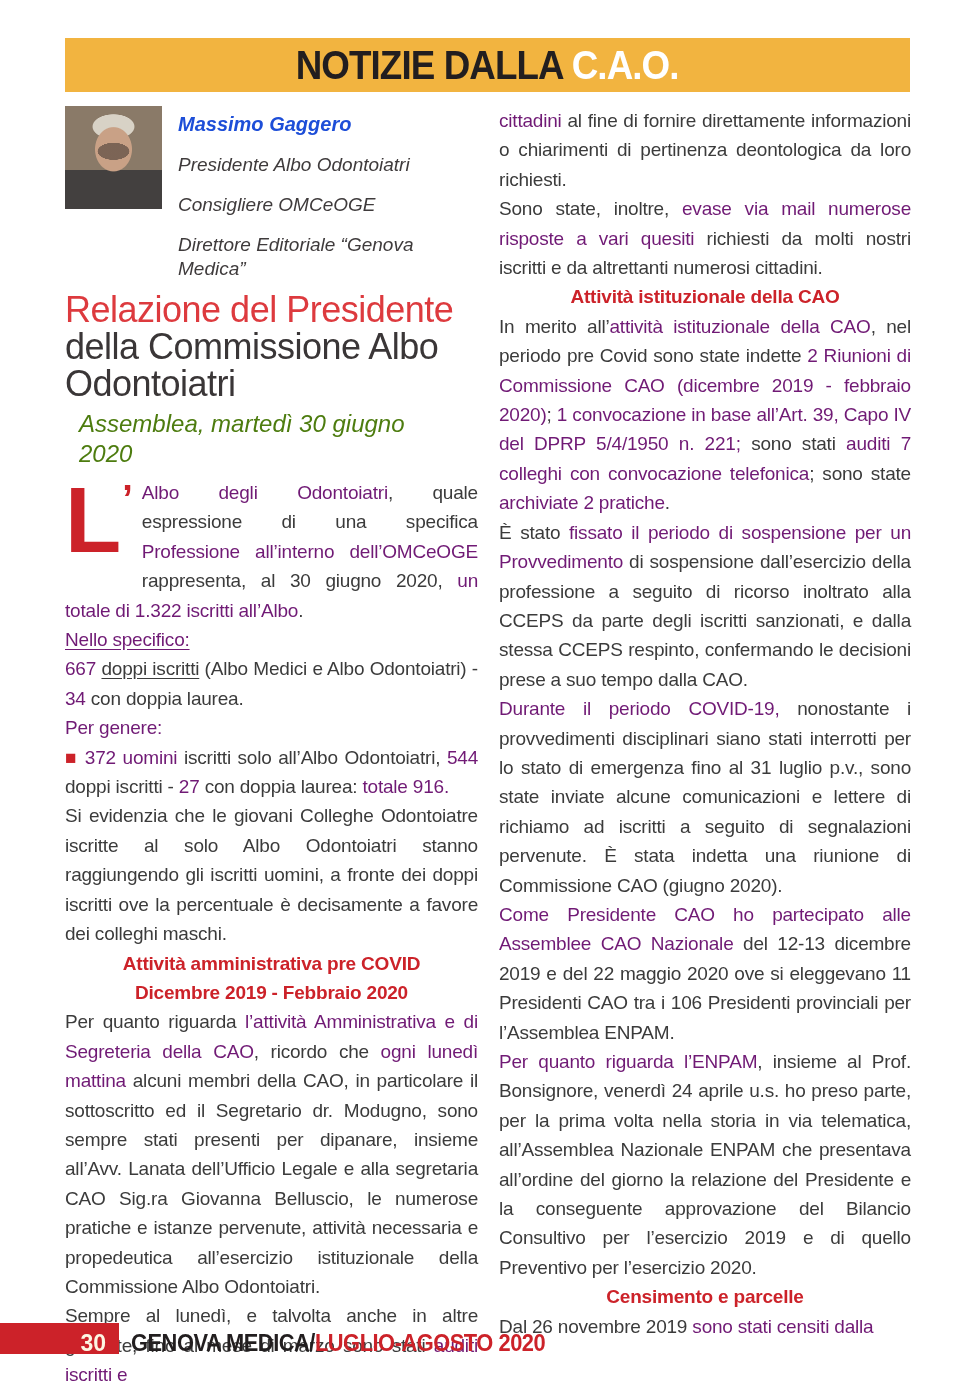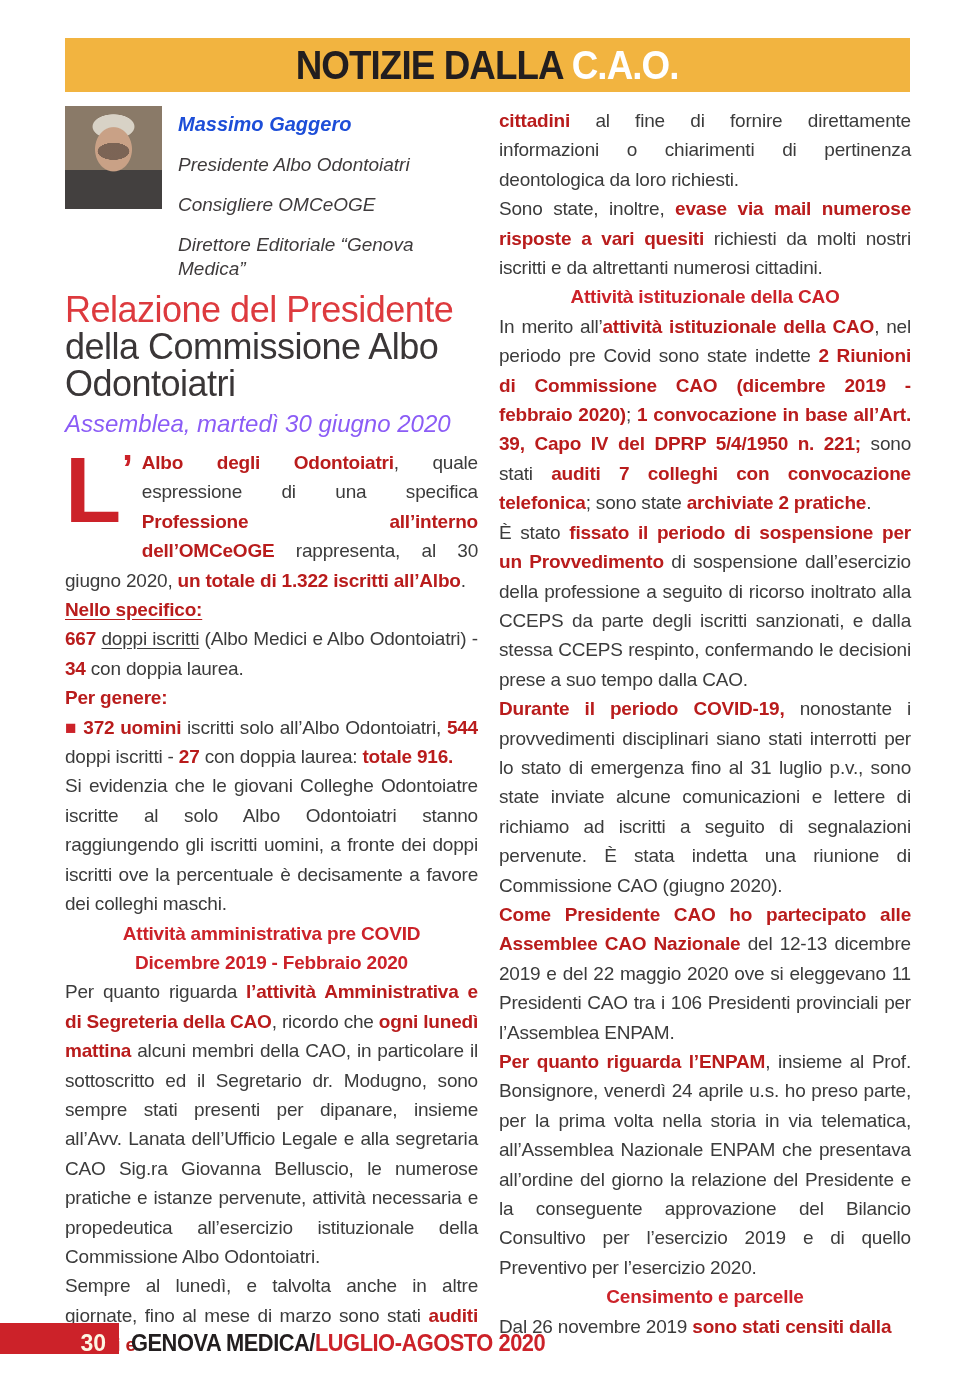--- a/index.html
+++ b/index.html
@@ -45,28 +45,28 @@
       linear-gradient(180deg,#8a7a68 0 62%,#43403f 62% 100%);
     background-color:#8a7a68;
   }
   .author-text{padding-top:6px;}
   .author-name{font-size:20px;font-weight:700;font-style:italic;color:#1d4ed8;line-height:25px;}
   .author-role{font-size:19px;font-style:italic;color:#3f3b3c;line-height:24px;margin-top:16px;}
 
   
   .headline{font-size:36px;line-height:37px;letter-spacing:-.5px;color:#3a3637;}
   .headline .red{color:var(--headline-red);}
-  .subtitle{font-size:24px;font-style:italic;color:#8b5cf6;line-height:30px;margin:7px 0 9px;}
+  .subtitle{font-size:24px;font-style:italic;color:#4d7c0f;line-height:30px;margin:7px 14px 9px;}
 
   
   .para{
     font-size:19px;line-height:29.4px;text-align:justify;
     letter-spacing:-.2px;color:var(--ink);
   }
-  .para .b{font-weight:700;color:#b91c1c;}
+  .para .b{font-weight:400;color:#701a75;}
   .para .u{text-decoration:underline;text-underline-offset:3px;}
   .para .r{color:var(--red);font-weight:700;letter-spacing:0;}
   .sec-heading{
     font-size:19px;line-height:29.4px;font-weight:700;text-align:center;
     color:var(--red);letter-spacing:-.2px;
   }
   .dropcap{
     float:left;color:var(--red);font-weight:700;
     font-size:92px;line-height:72px;padding:6px 10px 0 0;
     letter-spacing:0;

